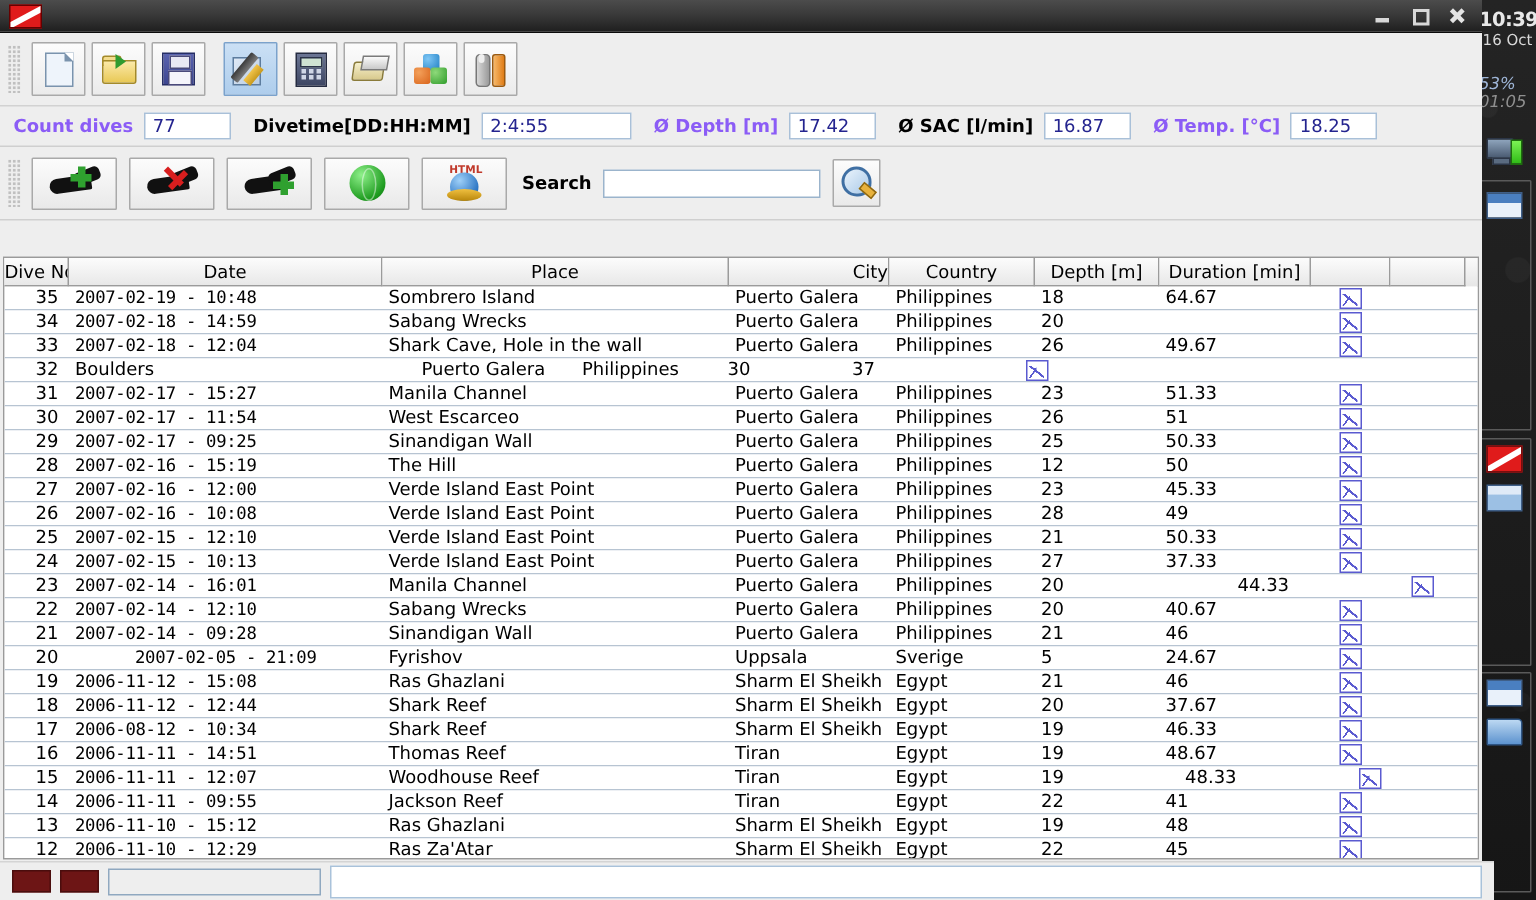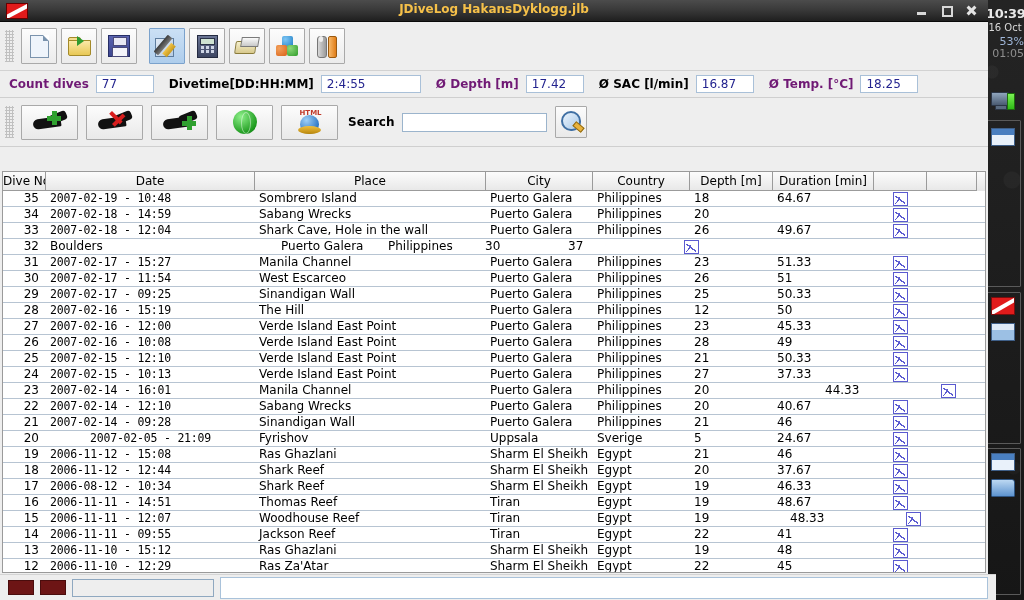--- a/index.html
+++ b/index.html
@@ -27,22 +27,22 @@
       linear-gradient(180deg,#242424,#161616);
   }
   #clock-area {
     position: absolute; top: 6px; left: 2px; width: 38px;
     color: #e8e8e8; font-family: "DejaVu Sans", sans-serif;
     text-align: center;
   }
   #clock-time { font-size: 13px; font-weight: bold; letter-spacing: -0.4px;}
   #clock-date { font-size: 10px; margin-top: 1px; color: #d8d8d8;}
   #batt-area {
-    position: absolute; top: 36px; left: 2px; width: 38px; text-align: right;
-    color: #9fb6d8; font-size: 11px; line-height: 12px;
+    position: absolute; top: 50px; left: 2px; width: 38px; text-align: left;
+    color: #9fb6d8; font-size: 11px; line-height: 12px; font-style: italic;
   }
   #batt-time { color: #8f8f8f; }
   .tray-icon-slot {
     position: absolute; left: 7px; width: 24px; height: 22px;
   }
   .tray-box {
     position: absolute; border: 1px solid #5a5a5a; left: 3px; width: 32px;
     border-radius: 1px;
   }
   
@@ -188,21 +188,21 @@
   .ic-tools .wr{position:absolute;left:1px;top:0;width:8px;height:20px;background:linear-gradient(90deg,#d8d8d8,#9a9a9a);border:1px solid #777;border-radius:3px;}
   .ic-tools .wr:after{content:"";position:absolute;left:1px;top:-1px;width:4px;height:6px;background:#eee;border-radius:2px;}
   .ic-tools .sd{position:absolute;left:12px;top:0;width:7px;height:20px;background:linear-gradient(90deg,#f7b96a,#e07d18);border:1px solid #9b5a10;border-radius:2px;}
 
   
   #statsbar {
     height: 26px; background: #eeeeee; border-bottom: 1px solid #cfcfcf;
     display: flex; align-items: center; padding-left: 9px; gap: 7px;
     font-size: 12px;
   }
-  .st-label { color: #701a75; font-weight: bold; font-family:"DejaVu Sans",sans-serif;}
+  .st-label { color: #8b5cf6; font-weight: bold; font-family:"DejaVu Sans",sans-serif;}
   .st-label.blk { color: #000; }
   .st-val {
     background: #fff; border: 1px solid #a9c0d8; color:#24248f;
     height: 16px; line-height: 16px; padding: 0 5px; font-size: 12px;
     font-family: "DejaVu Sans", sans-serif;
   }
 
   
   #toolbar2 {
     height: 48px; background:#eeeeee; border-bottom:1px solid #cfcfcf;
@@ -355,21 +355,20 @@
     </div>
     <div class="tray-icon-slot" style="top:479px;">
       <div class="folder-icon"></div>
     </div>
   </div>
 
   <div id="window">
 
     <div id="titlebar">
       <div id="title-icon"></div>
-      <div id="title-text">JDiveLog HakansDyklogg.jlb</div>
       <div class="win-btn" id="btn-min"></div>
       <div class="win-btn" id="btn-max"></div>
       <div class="win-btn" id="btn-close"></div>
     </div>
 
 
     <div id="toolbar1">
       <div class="grip"></div>
 
       <div class="tbtn">
@@ -484,21 +483,21 @@
             <div class="hd"></div>
           </div>
       </div>
     </div>
 
     <div id="table-wrap">
       <div id="thead">
           <div class="th" style="width: 43px;">Dive No.</div>
           <div class="th" style="width: 209px;">Date</div>
           <div class="th" style="width: 231px;">Place</div>
-          <div class="th" style="width: 107px;">City</div>
+          <div class="th" style="width: 107px; text-align: right;">City</div>
           <div class="th" style="width: 97px;">Country</div>
           <div class="th" style="width: 83px;">Depth [m]</div>
           <div class="th" style="width: 101px;">Duration [min]</div>
           <div class="th" style="width: 53px;"></div>
           <div class="th" style="width: 50px;"></div>
         </div>
       <div id="tbody-scroll">
         <div id="tbody">
             <div class="trow">
               <div class="td num" style="width: 43px;">35</div>

